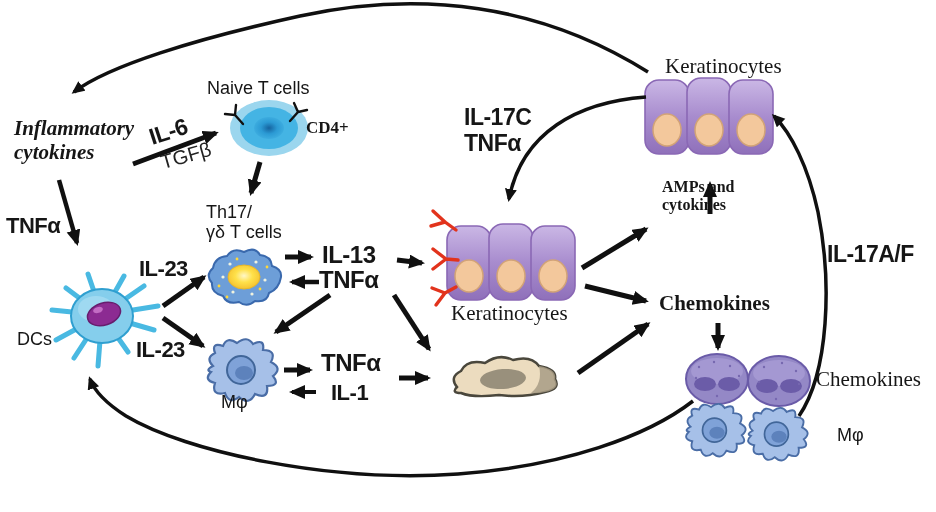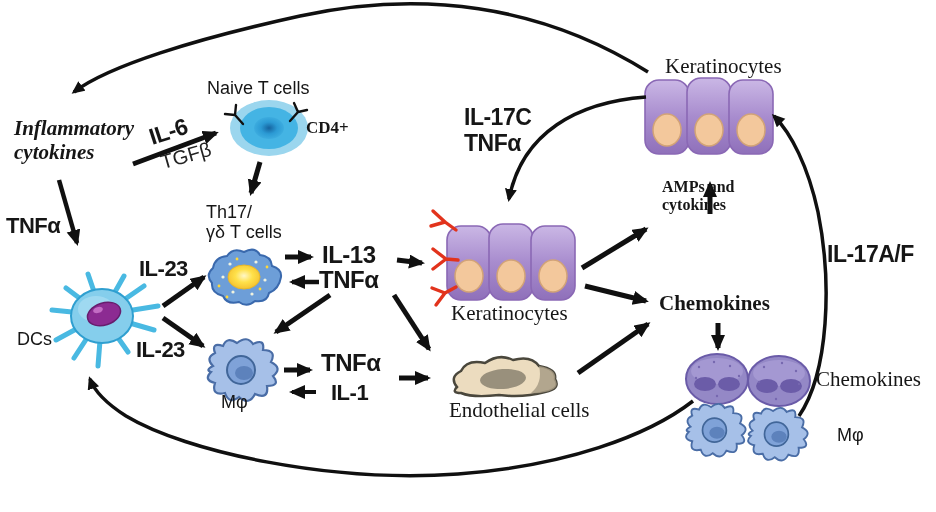--- a/index.html
+++ b/index.html
@@ -248,21 +248,20 @@
   <div class="lbl serif" style="left:17px;top:329px">DCs</div>
 
   <div class="lbl sans-b" style="left:322px;top:242px;font-size:24px">IL-13</div>
   <div class="lbl sans-b" style="left:319px;top:267px;font-size:24px">TNFα</div>
 
   <div class="lbl serif" style="left:221px;top:392px">Mφ</div>
   <div class="lbl sans-b" style="left:321px;top:350px;font-size:24px">TNFα</div>
   <div class="lbl sans-b" style="left:331px;top:381px;font-size:22px">IL-1</div>
 
   <div class="lbl serif-sm" style="left:451px;top:302px">Keratinocytes</div>
-  <div class="lbl serif-sm" style="left:449px;top:399px">Endothelial cells</div>
 
   <div class="lbl sans-b two-line" style="left:464px;top:105px;font-size:23px">
     <span>IL-17C</span>
     <span>TNFα</span>
   </div>
 
   <div class="lbl serif-sm" style="left:665px;top:55px">Keratinocytes</div>
 
   <div class="lbl serif-b two-line" style="left:662px;top:178px;font-size:16px">
     <span>AMPs and</span>

